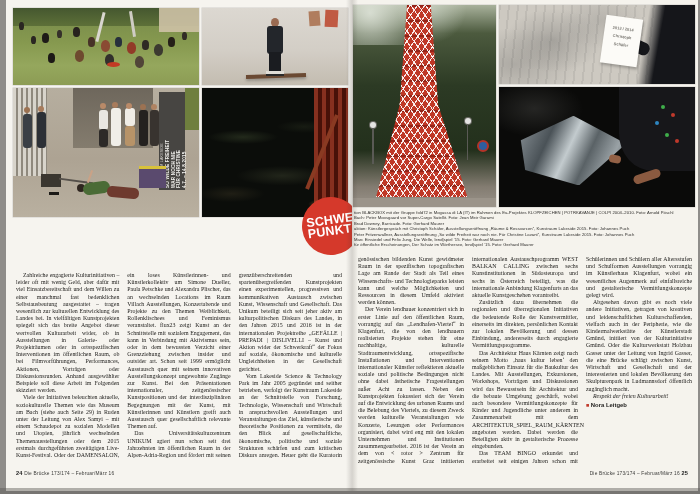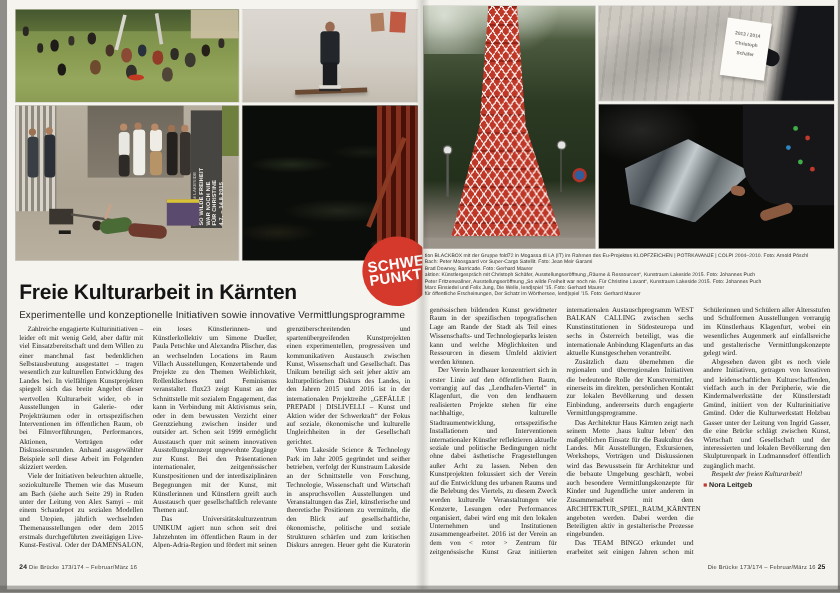--- a/index.html
+++ b/index.html
@@ -221,22 +221,20 @@
       <div class="abs br-struct"></div>
       <div class="abs br-beam"></div>
       <div class="abs br-glow"></div>
     </div>
 
     <div class="abs badge">
       <span>SCHWER</span>
       <span>PUNKT</span>
     </div>
 
-    <div class="abs headline">Freie Kulturarbeit in Kärnten</div>
-    <div class="abs subtitle">Experimentelle und konzeptionelle Initiativen sowie innovative Vermittlungsprogramme</div>
 
     <div class="abs article art-left">
         <p class="para">Zahlreiche engagierte Kulturinitiativen – leider oft mit wenig Geld, aber dafür mit viel Einsatzbereitschaft und dem Willen zu einer manchmal fast bedenklichen Selbstausbeutung ausgestattet – tragen wesentlich zur kulturellen Entwicklung des Landes bei. In vielfältigen Kunstprojekten spiegelt sich das breite Angebot dieser wertvollen Kulturarbeit wider, ob in Ausstellungen in Galerie- oder Projekträumen oder in ortsspezifischen Interventionen im öffentlichen Raum, ob bei Filmvorführungen, Performances, Aktionen, Vorträgen oder Diskussionsrunden. Anhand ausgewählter Beispiele soll diese Arbeit im Folgenden skizziert werden.</p>
         <p class="para">Viele der Initiativen beleuchten aktuelle, soziokulturelle Themen wie das Museum am Bach (siehe auch Seite 29) in Ruden unter der Leitung von Alex Samyi – mit einem Schaudepot zu sozialen Modellen und Utopien, jährlich wechselnden Themenausstellungen oder dem 2015 erstmals durchgeführten zweitägigen Live-Kunst-Festival. Oder der DAMENSALON, ein loses Künstlerinnen- und Künstlerkollektiv um Simone Dueller, Paula Petschke und Alexandra Plischer, das an wechselnden Locations im Raum Villach Ausstellungen, Konzertabende und Projekte zu den Themen Weiblichkeit, Rollenklischees und Feminismus veranstaltet. flux23 zeigt Kunst an der Schnittstelle mit sozialem Engagement, das kann in Verbindung mit Aktivismus sein, oder in dem bewussten Verzicht einer Grenzziehung zwischen insider und outsider art. Schon seit 1999 ermöglicht Ausstausch quer mit seinem innovativen Ausstellungskonzept ungewohnte Zugänge zur Kunst. Bei den Präsentationen internationaler, zeitgenössischer Kunstpositionen und der interdisziplinären Begegnungen mit der Kunst, mit Künstlerinnen und Künstlern greift auch Ausstausch quer gesellschaftlich relevante Themen auf.</p>
         <p class="para">Das Universitätskulturzentrum UNIKUM agiert nun schon seit drei Jahrzehnten im öffentlichen Raum in der Alpen-Adria-Region und fördert mit seinen grenzüberschreitenden und spartenübergreifenden Kunstprojekten einen experimentellen, progressiven und kommunikativen Austausch zwischen Kunst, Wissenschaft und Gesellschaft. Das Unikum beteiligt sich seit jeher aktiv am kulturpolitischen Diskurs des Landes, in den Jahren 2015 und 2016 ist in der internationalen Projektreihe „GEFÄLLE | PREPADI | DISLIVELLI – Kunst und Aktion wider der Schwerkraft“ der Fokus auf soziale, ökonomische und kulturelle Ungleichheiten in der Gesellschaft gerichtet.</p>
         <p class="para">Vom Lakeside Science &amp; Technology Park im Jahr 2005 gegründet und seither betrieben, verfolgt der Kunstraum Lakeside an der Schnittstelle von Forschung, Technologie, Wissenschaft und Wirtschaft in anspruchsvollen Ausstellungen und Veranstaltungen das Ziel, künstlerische und theoretische Positionen zu vermitteln, die den Blick auf gesellschaftliche, ökonomische, politische und soziale Strukturen schärfen und zum kritischen Diskurs anregen. Heuer geht die Kuratorin des Kunstraums Hemma Schmutz unter anderem den Fragen nach, was ein der zeit-</p>
       </div>
 
     <div class="abs footer foot-left">
       <b>24</b>

